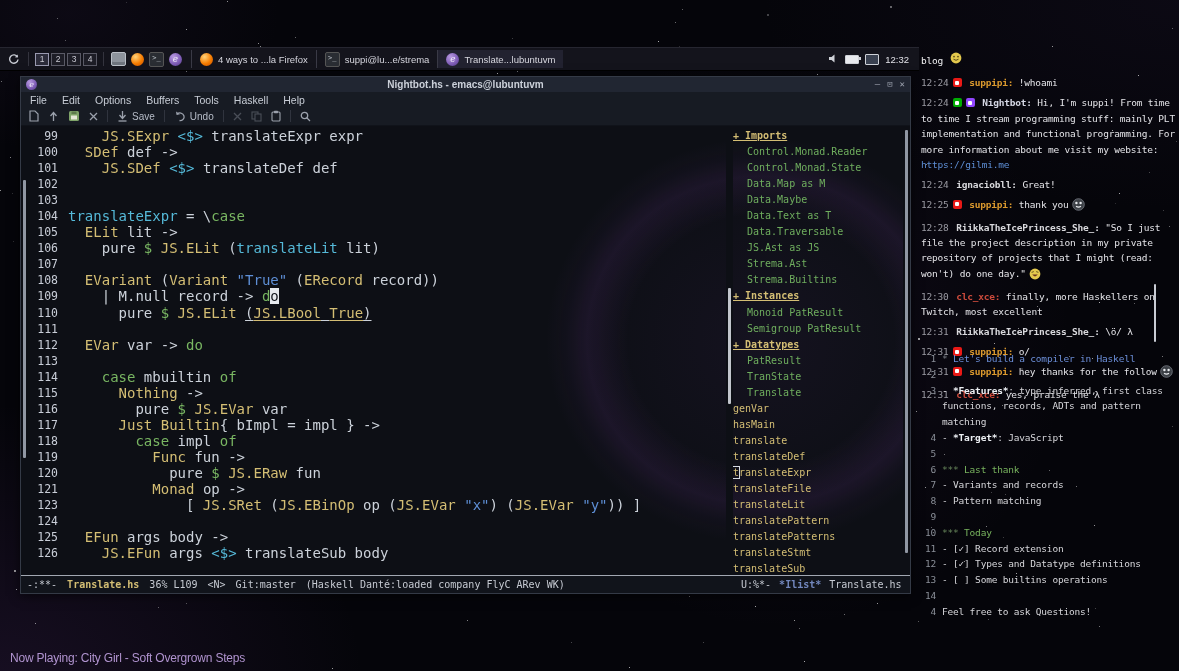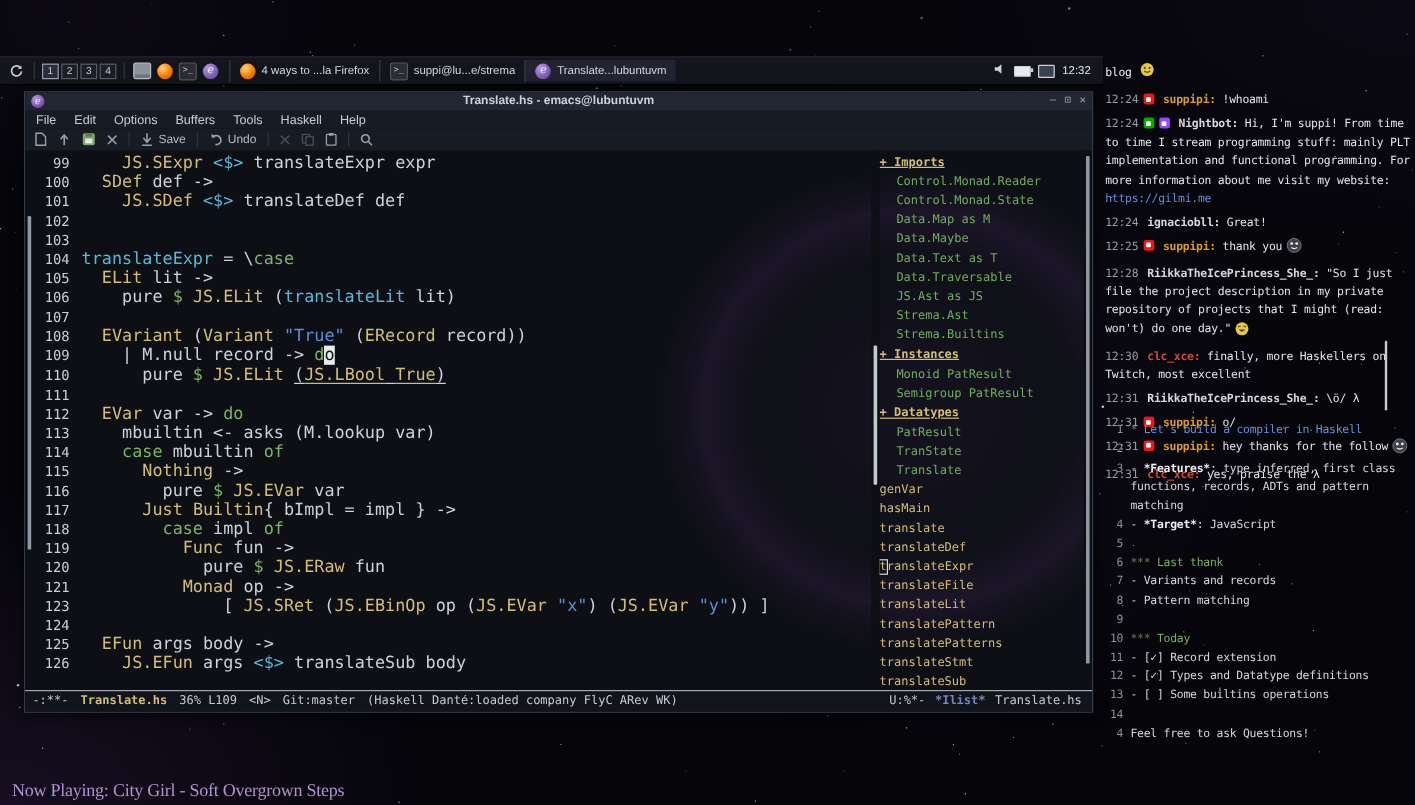--- a/index.html
+++ b/index.html
@@ -116,21 +116,21 @@
   .nt{white-space:pre-wrap;word-wrap:break-word;min-height:15.8px;flex:1;}
   .h1{color:#6c8fd9;}
   .h3{color:#78b35e;}
   .dim{color:#7a7f88;}
   .dimg{color:#66855a;}
   .b{font-weight:bold;color:#eceff3;}
   .plain{color:#d6d6da;}
 
   
   #ticker{position:absolute;left:10px;top:651px;z-index:3;
-    font-family:Liberation Serif, serif;font-size:15px;letter-spacing:-0.2px;color:#b093cf;}
+    font-family:Liberation Sans, sans-serif;font-size:12px;letter-spacing:-0.2px;color:#b093cf;}
 </style>
 </head>
 <body>
 
 <div id="stars">
     <div class="star" style="height: 1px; width: 1px; left: 353px; top: 364px; opacity: 0.89;"></div>
     <div class="star" style="height: 1px; width: 1px; left: 624px; top: 584px; opacity: 0.84;"></div>
     <div class="star" style="height: 1px; width: 1px; left: 1176px; top: 141px; opacity: 0.34;"></div>
     <div class="star" style="height: 2px; width: 2px; left: 70px; top: 258px; opacity: 0.22;"></div>
     <div class="star" style="height: 1px; width: 1px; left: 794px; top: 620px; opacity: 0.77;"></div>
@@ -427,21 +427,21 @@
     </span>
     <span class="batt"></span>
     <span class="mon"></span>
     <span id="clock">12:32</span>
   </div>
 </div>
 
 <div id="emacs">
   <div id="titlebar">
     <span class="emacs-icon" style="width:11px;height:11px;line-height:11px;font-size:8px;">e</span>
-    <span class="title">Translate.hs - emacs@lubuntuvm</span>
+    <span class="title">Nightbot.hs - emacs@lubuntuvm</span>
     <span class="win-btns">
       <span class="win-btn">–</span>
       <span class="win-btn">⊡</span>
       <span class="win-btn">✕</span>
     </span>
   </div>
   <div id="menubar">
     <span>File</span>
     <span>Edit</span>
     <span>Options</span>
@@ -528,21 +528,21 @@
         <div class="cl"><span class="ln">103</span></div>
         <div class="cl"><span class="ln">104</span><span class="ct"><span class="f">translateExpr</span><span class="d"> = \</span><span class="k">case</span></span></div>
         <div class="cl"><span class="ln">105</span><span class="ct"><span class="d">  </span><span class="t">ELit</span><span class="d"> lit -&gt;</span></span></div>
         <div class="cl"><span class="ln">106</span><span class="ct"><span class="d">    pure </span><span class="g">$</span><span class="d"> </span><span class="t">JS.ELit</span><span class="d"> (</span><span class="f">translateLit</span><span class="d"> lit)</span></span></div>
         <div class="cl"><span class="ln">107</span><span class="ct"></span></div>
         <div class="cl"><span class="ln">108</span><span class="ct"><span class="d">  </span><span class="t">EVariant</span><span class="d"> (</span><span class="t">Variant</span><span class="d"> </span><span class="s">"True"</span><span class="d"> (</span><span class="t">ERecord</span><span class="d"> record))</span></span></div>
         <div class="cl"><span class="ln">109</span><span class="ct"><span class="d">    | M.null record -&gt; </span><span class="k">d</span><span class="k cur">o</span></span></div>
         <div class="cl"><span class="ln">110</span><span class="ct"><span class="d">      pure </span><span class="g">$</span><span class="d"> </span><span class="t">JS.ELit</span><span class="d"> </span><span class="d u">(</span><span class="t u">JS.LBool</span><span class="d u"> </span><span class="t u">True</span><span class="d u">)</span></span></div>
         <div class="cl"><span class="ln">111</span><span class="ct"></span></div>
         <div class="cl"><span class="ln">112</span><span class="ct"><span class="d">  </span><span class="t">EVar</span><span class="d"> var -&gt; </span><span class="k">do</span></span></div>
-        <div class="cl"><span class="ln">113</span><span class="ct"><span class="d">    mbuiltin &lt;- asks (M.lookup var)</span></span></div>
+        <div class="cl"><span class="ln">113</span></div>
         <div class="cl"><span class="ln">114</span><span class="ct"><span class="d">    </span><span class="k">case</span><span class="d"> mbuiltin </span><span class="k">of</span></span></div>
         <div class="cl"><span class="ln">115</span><span class="ct"><span class="d">      </span><span class="t">Nothing</span><span class="d"> -&gt;</span></span></div>
         <div class="cl"><span class="ln">116</span><span class="ct"><span class="d">        pure </span><span class="g">$</span><span class="d"> </span><span class="t">JS.EVar</span><span class="d"> var</span></span></div>
         <div class="cl"><span class="ln">117</span><span class="ct"><span class="d">      </span><span class="t">Just</span><span class="d"> </span><span class="t">Builtin</span><span class="d">{ bImpl = impl } -&gt;</span></span></div>
         <div class="cl"><span class="ln">118</span><span class="ct"><span class="d">        </span><span class="k">case</span><span class="d"> impl </span><span class="k">of</span></span></div>
         <div class="cl"><span class="ln">119</span><span class="ct"><span class="d">          </span><span class="t">Func</span><span class="d"> fun -&gt;</span></span></div>
         <div class="cl"><span class="ln">120</span><span class="ct"><span class="d">            pure </span><span class="g">$</span><span class="d"> </span><span class="t">JS.ERaw</span><span class="d"> fun</span></span></div>
         <div class="cl"><span class="ln">121</span><span class="ct"><span class="d">          </span><span class="t">Monad</span><span class="d"> op -&gt;</span></span></div>
         <div class="cl"><span class="ln">123</span><span class="ct"><span class="d">              [ </span><span class="t">JS.SRet</span><span class="d"> (</span><span class="t">JS.EBinOp</span><span class="d"> op (</span><span class="t">JS.EVar</span><span class="d"> </span><span class="s">"x"</span><span class="d">) (</span><span class="t">JS.EVar</span><span class="d"> </span><span class="s">"y"</span><span class="d">)) ]</span></span></div>
         <div class="cl"><span class="ln">124</span><span class="ct"></span></div>

